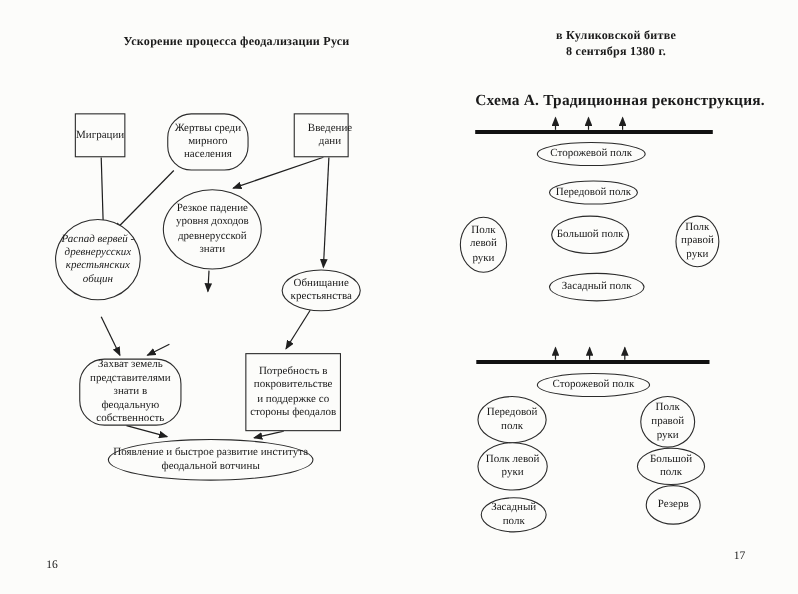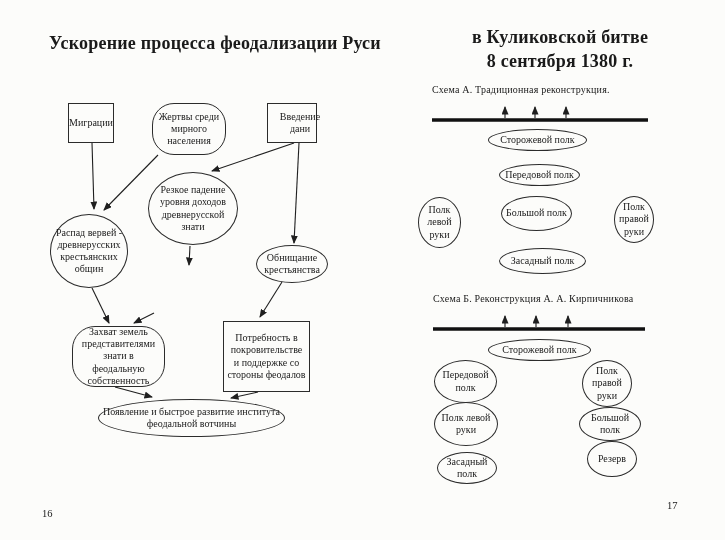--- a/index.html
+++ b/index.html
@@ -1,22 +1,22 @@
 <!DOCTYPE html>
 <html><head>
 <meta charset="utf-8">
 <style>
   html,body{margin:0;padding:0;}
   .canvas{
     position:relative;width:725px;height:540px;background:#fcfcfa;overflow:hidden;
     font-family:"Liberation Serif","DejaVu Serif",serif;color:#1a1a1a;
   }
   .abs{position:absolute;}
-  .title{font-weight:bold;text-align:center;font-size:18px;line-height:1.42;letter-spacing:.2px;}
-  .schema-label{font-weight:normal;font-size:10px;letter-spacing:.2px;}
+  .title{font-weight:bold;text-align:center;font-size:11px;line-height:1.42;letter-spacing:.2px;}
+  .schema-label{font-weight:bold;font-size:14px;letter-spacing:.2px;}
   .node{
     position:absolute;display:flex;align-items:center;justify-content:center;
     text-align:center;font-size:10px;line-height:1.22;background:#fcfcfa;
     border:1.2px solid #2b2b2b;box-sizing:border-box;padding:2px 3px;
   }
   .ellipse{border-radius:50%;}
   .pagenum{font-size:10.5px;}
   svg{position:absolute;left:0;top:0;}
   .thin{stroke:#1f1f1f;stroke-width:1.1;fill:none;}
   .thick{stroke:#111;stroke-width:3.6;fill:none;}
@@ -57,21 +57,21 @@
 
   <div class="abs title" style="left:40px;top:31px;width:350px;">
     <div>Ускорение процесса феодализации Руси</div>
   </div>
 
   <div class="node" style="left:68px;top:103px;width:46px;height:40px;text-align:right;">Миграции</div>
   <div class="node" style="left:152px;top:103px;width:74px;height:52px;border-radius:22px;">Жертвы среди мирного населения</div>
   <div class="node" style="left:267px;top:103px;width:50px;height:40px;padding-left:19px;">Введение дани</div>
 
   <div class="node ellipse" style="left:148px;top:172px;width:90px;height:73px;">Резкое падение уровня доходов древнерусской знати</div>
-  <div class="node ellipse" style="left:50px;top:214px;width:78px;height:74px;">Распад вервей - древнерусских крестьянских общин</div>
+  <div class="node ellipse" style="left:50px;top:199px;width:78px;height:74px;font-style:italic;">Распад вервей - древнерусских крестьянских общин</div>
   <div class="node ellipse" style="left:256px;top:245px;width:72px;height:38px;">Обнищание крестьянства</div>
 
   <div class="node" style="left:72px;top:326px;width:93px;height:61px;border-radius:23px;">Захват земель представителями знати в феодальную собственность</div>
   <div class="node" style="left:223px;top:321px;width:87px;height:71px;">Потребность в покровительстве и поддержке со стороны феодалов</div>
 
   <div class="node ellipse" style="left:98px;top:399px;width:187px;height:38px;">Появление и быстрое развитие института феодальной вотчины</div>
 
   <div class="abs pagenum" style="left:42px;top:508px;">16</div>
 
   <div class="abs title" style="left:415px;top:25px;width:290px;line-height:1.35;">
@@ -81,21 +81,20 @@
 
   <div class="abs schema-label" style="left:432px;top:84px;">Схема А. Традиционная реконструкция.</div>
 
   <div class="node ellipse" style="left:488px;top:129px;width:99px;height:22px;">Сторожевой полк</div>
   <div class="node ellipse" style="left:499px;top:164px;width:81px;height:22px;">Передовой полк</div>
   <div class="node ellipse" style="left:418px;top:197px;width:43px;height:51px;">Полк левой руки</div>
   <div class="node ellipse" style="left:501px;top:196px;width:71px;height:35px;">Большой полк</div>
   <div class="node ellipse" style="left:614px;top:196px;width:40px;height:47px;">Полк правой руки</div>
   <div class="node ellipse" style="left:499px;top:248px;width:87px;height:26px;">Засадный полк</div>
 
-  <div class="abs schema-label" style="left:433px;top:293px;">Схема Б. Реконструкция А. А. Кирпичникова</div>
 
   <div class="node ellipse" style="left:488px;top:339px;width:103px;height:22px;">Сторожевой полк</div>
   <div class="node ellipse" style="left:434px;top:360px;width:63px;height:43px;">Передовой полк</div>
   <div class="node ellipse" style="left:434px;top:402px;width:64px;height:44px;">Полк левой руки</div>
   <div class="node ellipse" style="left:437px;top:452px;width:60px;height:32px;">Засадный полк</div>
   <div class="node ellipse" style="left:582px;top:360px;width:50px;height:47px;">Полк правой руки</div>
   <div class="node ellipse" style="left:579px;top:407px;width:62px;height:34px;">Большой полк</div>
   <div class="node ellipse" style="left:587px;top:441px;width:50px;height:36px;">Резерв</div>
 
   <div class="abs pagenum" style="left:667px;top:500px;">17</div>

